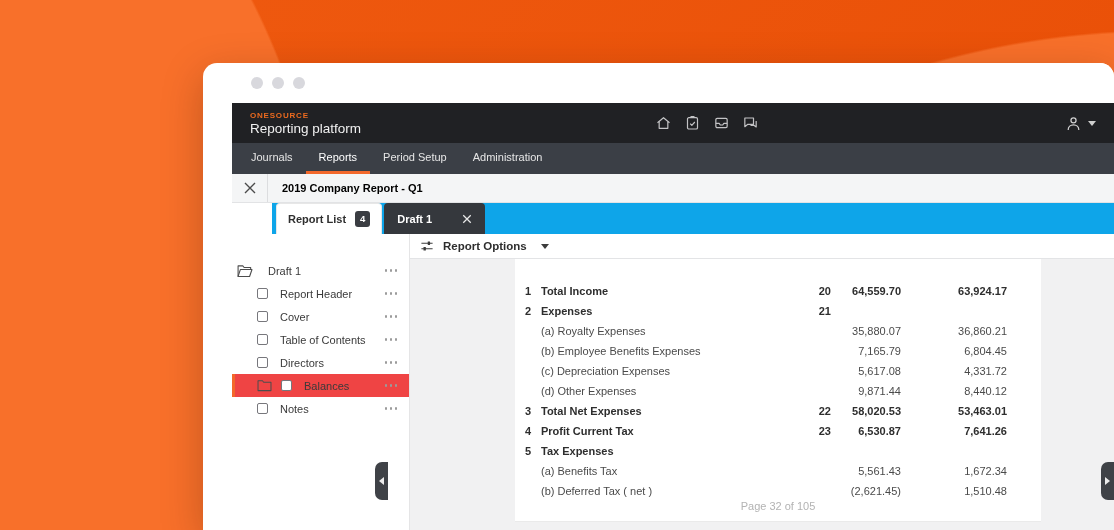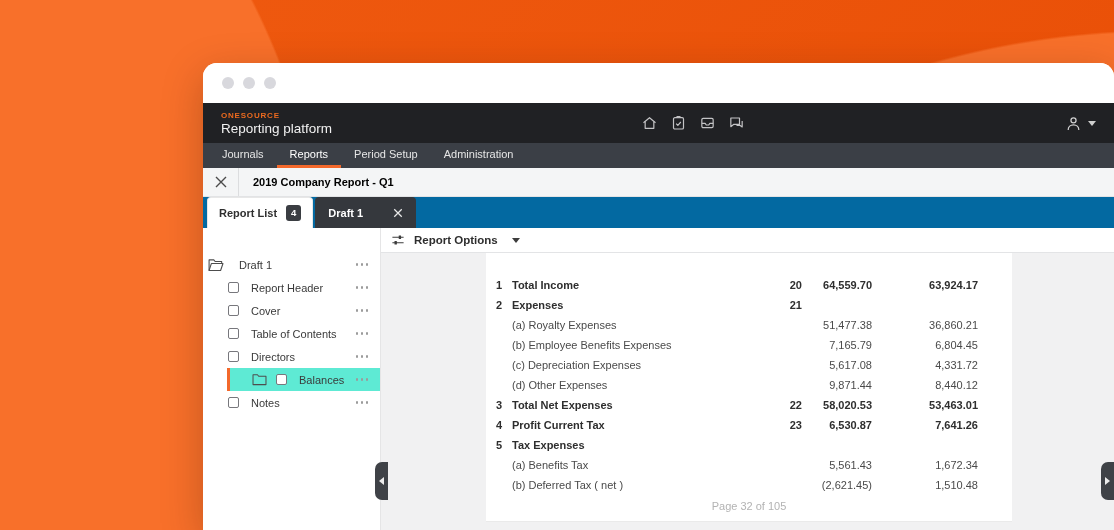--- a/index.html
+++ b/index.html
@@ -10,53 +10,54 @@
     background:
       radial-gradient(420px 640px ellipse at -80px 390px, #f8702a 0 99.5%, rgba(248,112,42,0) 100%),
       radial-gradient(830px 830px ellipse at 1160px 860px, #f8702a 0 99.7%, rgba(248,112,42,0) 100%),
       linear-gradient(135deg, #ef5a10, #e84d05);
   }
   .window {
     position:absolute; left:203px; top:63px; right:0; bottom:0;
     background:#fff; border-radius:14px 14px 0 0; overflow:hidden;
     display:flex; flex-direction:column;
     box-shadow:0 12px 40px rgba(60,20,0,.28);
+    padding-left:29px;
   }
   
   .titlebar { height:40px; background:#fff; display:flex; align-items:center; padding-left:19px; gap:9px; flex:none; }
   .dot { width:12px; height:12px; border-radius:50%; background:#d8d8dd; }
   
   .appbar { height:40px; background:#202124; display:flex; align-items:center; padding:0 18px; position:relative; flex:none; }
   .brand { color:#ea6a1f; font-size:8px; font-weight:bold; letter-spacing:.8px; }
   .app-title { color:#f1f1f1; font-size:13.5px; margin-top:1px; }
   .appbar-icons { position:absolute; left:calc(50% + 34px); transform:translateX(-50%); display:flex; gap:13px; color:#c3c3c5; }
   .appbar-icons svg, .user-area svg { display:block; }
   .user-area { margin-left:auto; display:flex; align-items:center; gap:6px; color:#cfcfcf; cursor:pointer; }
   .caret { width:0; height:0; border-left:4px solid transparent; border-right:4px solid transparent; border-top:5px solid #cfcfcf; }
   
-  .navbar { height:25px; background:#3b3f46; display:flex; padding-left:6px; flex:none; }
+  .navbar { height:31px; background:#3b3f46; display:flex; padding-left:6px; flex:none; }
   .nav-item { padding:0 13px; font-size:11px; color:#e6e6e6; display:flex; align-items:center; border-bottom:3px solid transparent; cursor:pointer; }
   .nav-item.active { border-bottom-color:#f3682b; color:#fff; }
   
   .crumbbar { height:29px; background:#f4f5f6; border-bottom:1px solid #e2e3e5; display:flex; align-items:center; flex:none; }
   .crumb-close { width:36px; height:100%; display:flex; align-items:center; justify-content:center; color:#4b4b4b; border-right:1px solid #dcdddf; cursor:pointer; }
   .crumb-title { padding-left:14px; font-size:11px; font-weight:bold; color:#000000; }
   
-  .tabstrip { height:31px; background:#0369a1; display:flex; align-items:stretch; padding-left:4px; flex:none; }
+  .tabstrip { height:31px; background:#0ea5e9; display:flex; align-items:stretch; padding-left:4px; flex:none;margin-left:40px; }
   .tab { display:flex; align-items:center; font-size:11px; font-weight:bold; border-radius:4px 4px 0 0; cursor:pointer; }
   .tab-reportlist { background:#fff; color:#2f2f2f; padding:0 11px; gap:9px; border:1px solid #e7e7e7; border-bottom:none; }
   .badge { background:#3a3d42; color:#fff; font-size:9.5px; line-height:1; padding:3px 5px; border-radius:3px; font-weight:bold; }
   .tab-draft { background:#35383d; color:#fff; padding:0 13px; gap:30px; margin-left:2px; }
   .tab-close { color:#e9e9e9; display:flex; }
   
   .main { flex:1; display:flex; min-height:0; background:#f1f1f2; }
   .sidebar { width:178px; flex:none; background:#fff; border-right:1px solid #e5e5e6; padding-top:25px; }
   .tree-row { height:23px; display:flex; align-items:center; padding:0 12px 0 5px; cursor:pointer; color:#4a4a4a; }
   .tree-row.child { padding-left:25px; }
-  .tree-row.selected { background:#5eead4; box-shadow:inset 3px 0 0 #f3682b;margin-left:24px; }
+  .tree-row.selected { background:#ef4444; box-shadow:inset 3px 0 0 #f3682b; }
   .tree-label { font-size:11px; color:#3a3a3a; margin-left:12px; white-space:nowrap; }
   .tree-row .ficon { color:#4d4d4d; display:flex; margin-right:8px; }
   .tree-row.child .ficon { margin-right:9px; margin-left:0; }
   .checkbox { width:11px; height:11px; border:1px solid #77777c; border-radius:2px; background:#fff; flex:none; }
   .kebab { margin-left:auto; display:flex; gap:2.5px; cursor:pointer; padding:4px 0; }
   .kebab i { width:2.5px; height:2.5px; border-radius:50%; background:#9b9b9b; }
   
   .content { flex:1; display:flex; flex-direction:column; position:relative; min-width:0; }
   .toolbar { height:25px; background:#fff; border-bottom:1px solid #e3e4e6; display:flex; align-items:center; padding-left:10px; flex:none; cursor:pointer; }
   .toolbar-label { font-size:11.5px; font-weight:bold; color:#2e2e2e; margin-left:9px; }
@@ -278,21 +279,21 @@
     <span class="rlabel">Expenses</span>
     <span class="code">21</span>
     <span class="a1"></span>
     <span class="a2"></span>
   </div>
               <div class="trow">
     <span class="num"></span>
     <span></span>
     <span class="rlabel">(a) Royalty Expenses</span>
     <span class="code"></span>
-    <span class="a1">51,477.38</span>
+    <span class="a1">35,880.07</span>
     <span class="a2">36,860.21</span>
   </div>
               <div class="trow">
     <span class="num"></span>
     <span></span>
     <span class="rlabel">(b) Employee Benefits Expenses</span>
     <span class="code"></span>
     <span class="a1">7,165.79</span>
     <span class="a2">6,804.45</span>
   </div>

